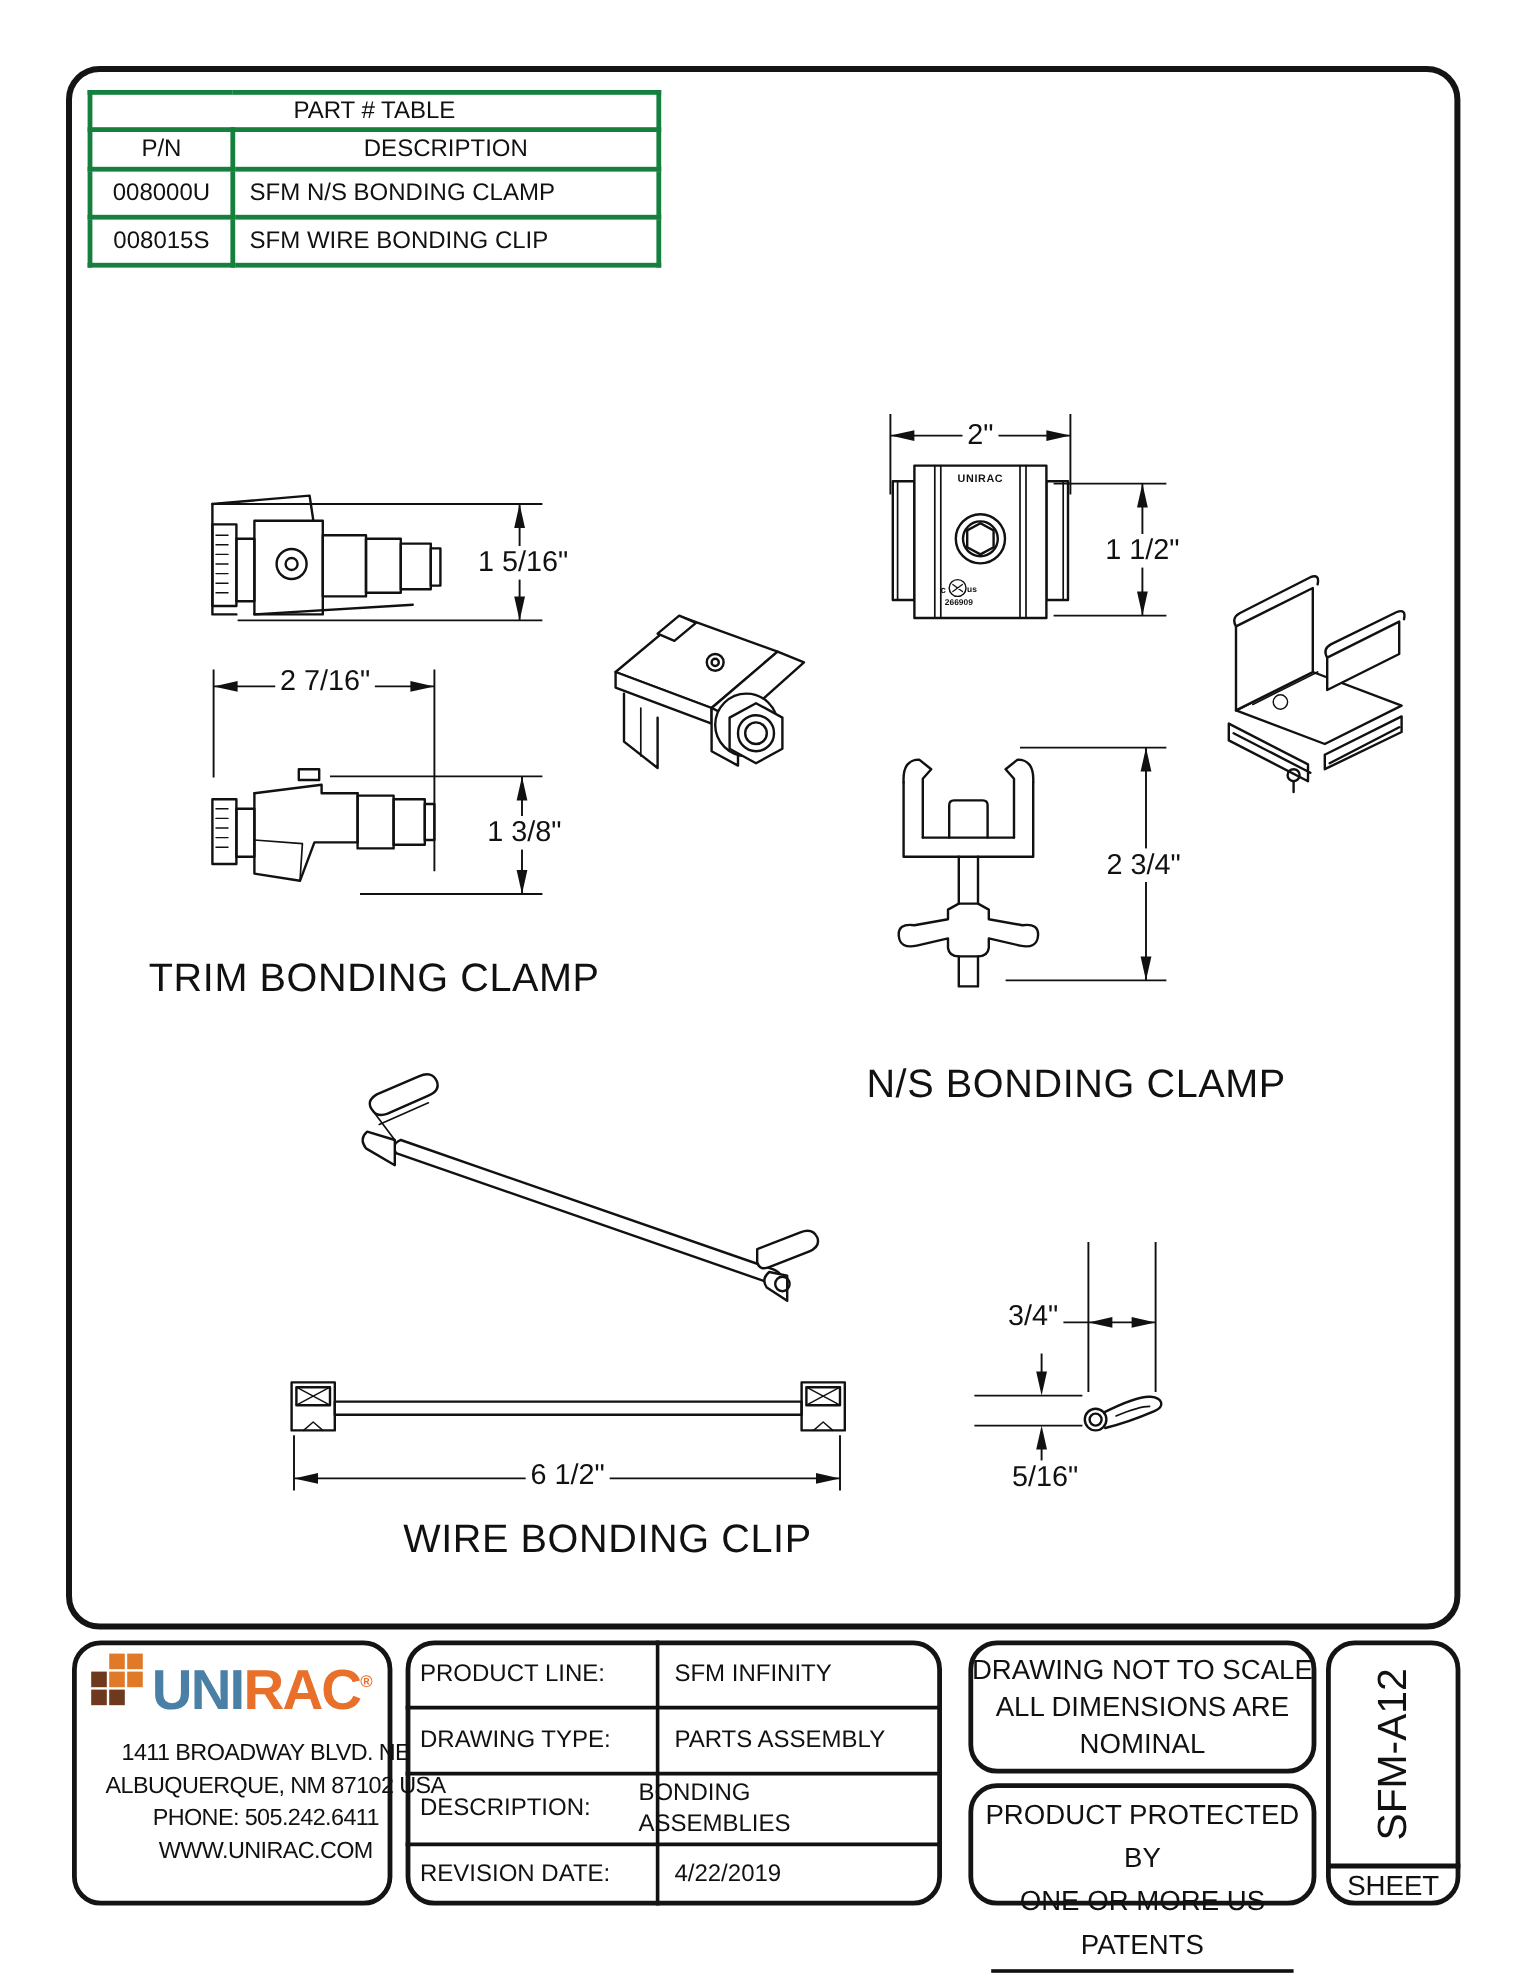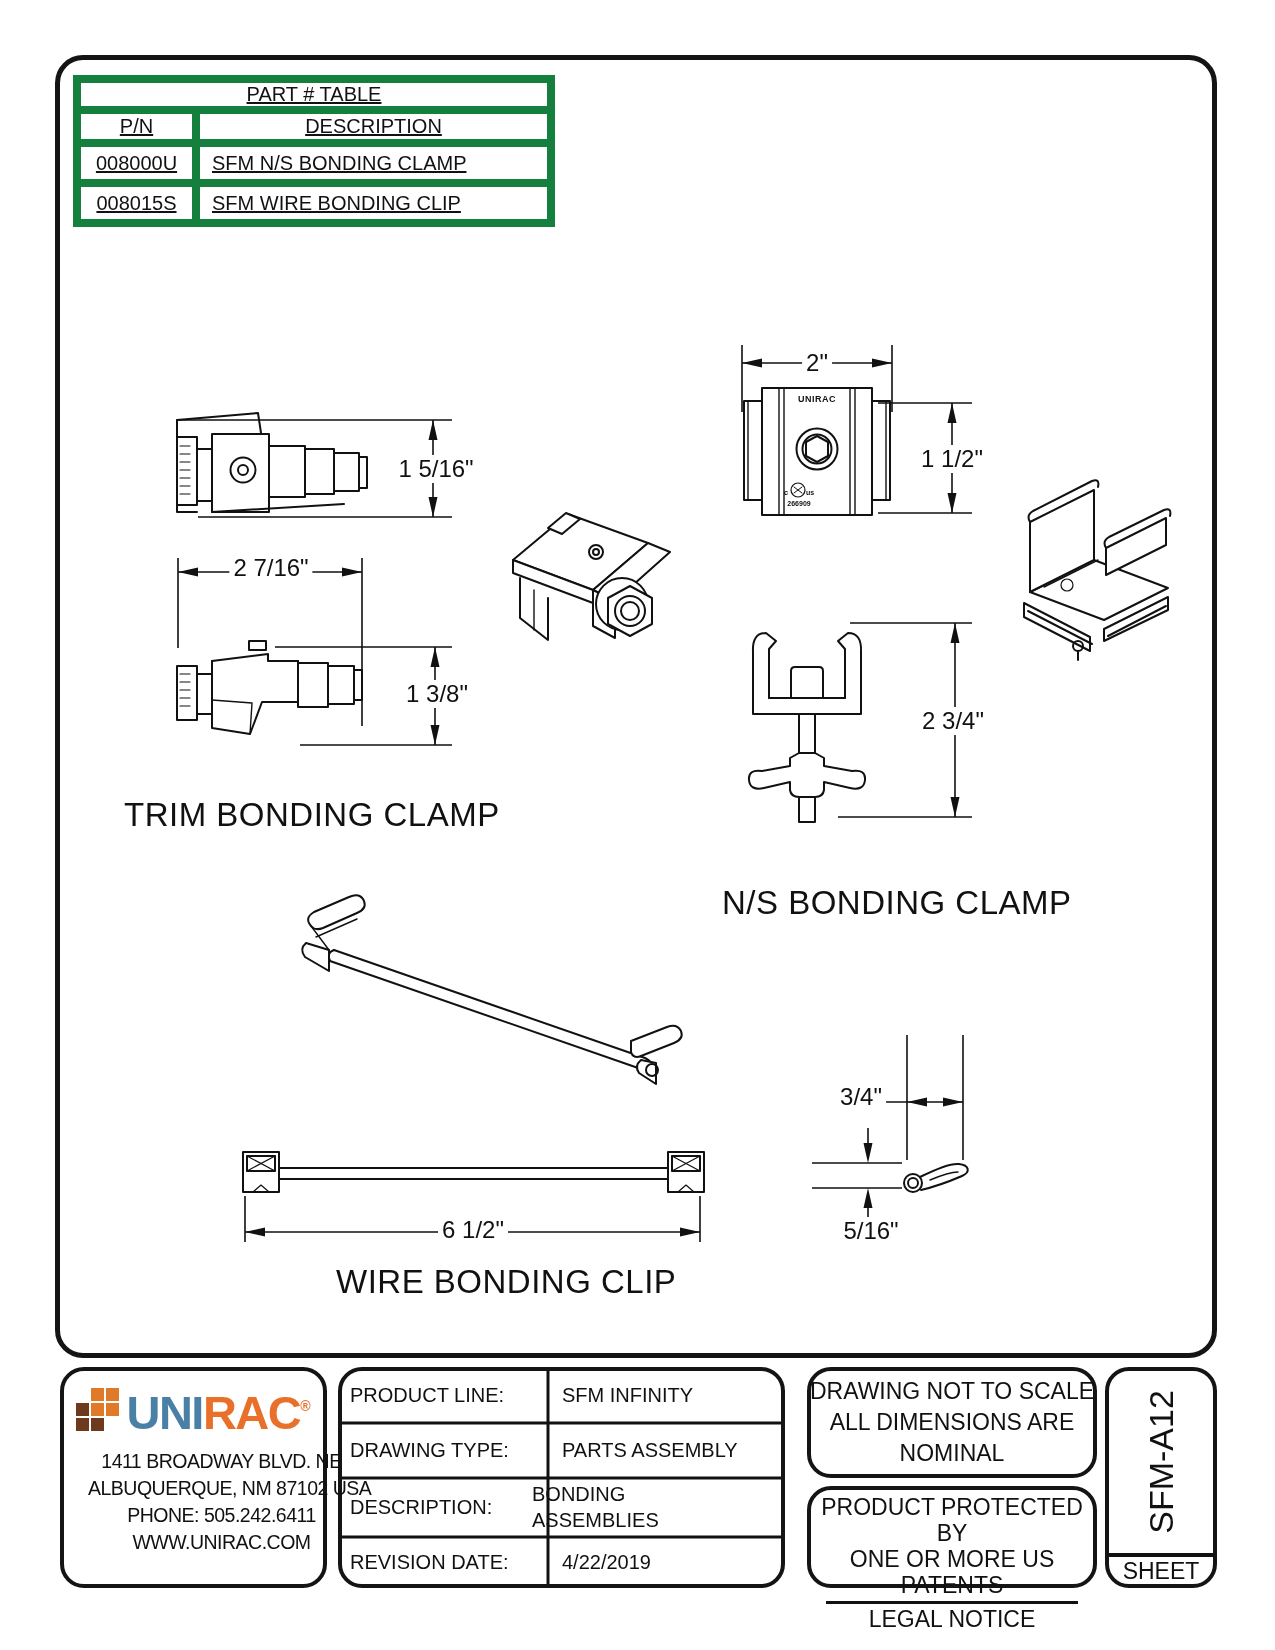--- a/index.html
+++ b/index.html
@@ -5,28 +5,28 @@
   html,body{margin:0;padding:0;background:#fff;}
   body{width:1275px;height:1650px;font-family:"Liberation Sans","DejaVu Sans",sans-serif;color:#111;}
   #page{position:relative;width:1275px;height:1650px;background:#fff;overflow:hidden;}
   svg.lineart{position:absolute;left:0;top:0;}
   .box{position:absolute;border:4px solid #141414;border-radius:24px;box-sizing:border-box;background:transparent;}
   .mainborder{position:absolute;left:55px;top:55px;width:1162px;height:1303px;border:5px solid #141414;border-radius:28px;box-sizing:border-box;}
   .dim{position:absolute;transform:translate(-50%,-50%);font-size:24px;background:#fff;padding:0 4px;white-space:nowrap;}
   .plabel{position:absolute;font-size:33px;letter-spacing:.5px;white-space:nowrap;}
   .micro{position:absolute;transform:translate(-50%,-50%);white-space:nowrap;}
   .ptable{position:absolute;left:73px;top:75px;border-collapse:collapse;table-layout:fixed;}
-  .ptable td{border:8px solid #15803d;font-size:20px;padding:0 0 0 12px;overflow:hidden;white-space:nowrap;text-decoration:underline;}
+  .ptable td{border:4px solid #15803d;font-size:20px;padding:0 0 0 12px;overflow:hidden;white-space:nowrap;}
   .ptable td.c{text-align:center;padding:0;}
   .cellL{position:absolute;transform:translateY(-50%);font-size:20px;white-space:nowrap;}
   .noticeA{position:absolute;left:807px;top:1367px;width:290px;height:111px;display:flex;flex-direction:column;align-items:center;justify-content:center;font-size:23px;line-height:31px;text-align:center;}
-  .noticeB{position:absolute;left:807px;top:1486px;width:290px;height:102px;text-align:center;font-size:23px;line-height:26px;padding-top:8px;box-sizing:border-box;}
+  .noticeB{position:absolute;left:807px;top:1486px;width:290px;height:102px;text-align:center;font-size:23px;line-height:36px;padding-top:8px;box-sizing:border-box;}
   .rule{width:252px;border-top:3px solid #111;margin:3px auto 2px auto;}
   .addr{position:absolute;left:60px;top:1448px;width:267px;text-align:center;font-size:19.5px;line-height:27px;letter-spacing:-.5px;white-space:nowrap;padding-left:28px;}
-  .logo-row{position:absolute;left:60px;top:1378px;width:267px;height:62px;display:flex;align-items:center;justify-content:center;gap:7px;}
+  .logo-row{position:absolute;left:60px;top:1378px;width:267px;height:62px;display:flex;justify-content:center;gap:7px;}
   .logo-grid{display:grid;grid-template-columns:repeat(3,13px);grid-template-rows:repeat(3,13px);gap:2px;}
   .sq{width:13px;height:13px;}
   .sq.o{background:#E07A28;}
   .sq.d{background:#6E3A1E;}
   .sq.x{background:transparent;}
   .logo-text{font-size:47px;font-weight:bold;letter-spacing:-1.5px;line-height:47px;}
   .lt-blue{color:#4A7FA6;}
   .lt-orange{color:#E8702A;}
   .reg{font-size:14px;color:#E8702A;vertical-align:18px;letter-spacing:0;}
   .sheetid{position:absolute;left:1061px;top:1441px;width:200px;height:42px;line-height:42px;text-align:center;font-size:34px;transform:rotate(-90deg);}

